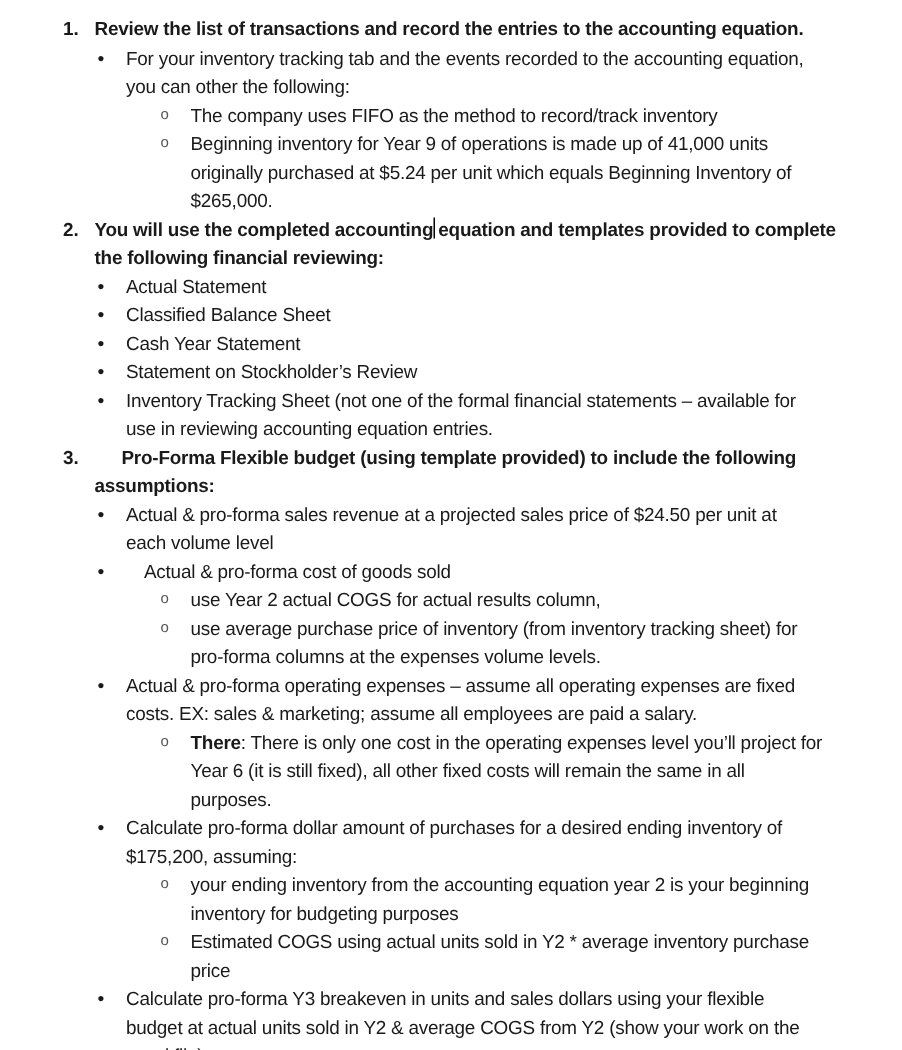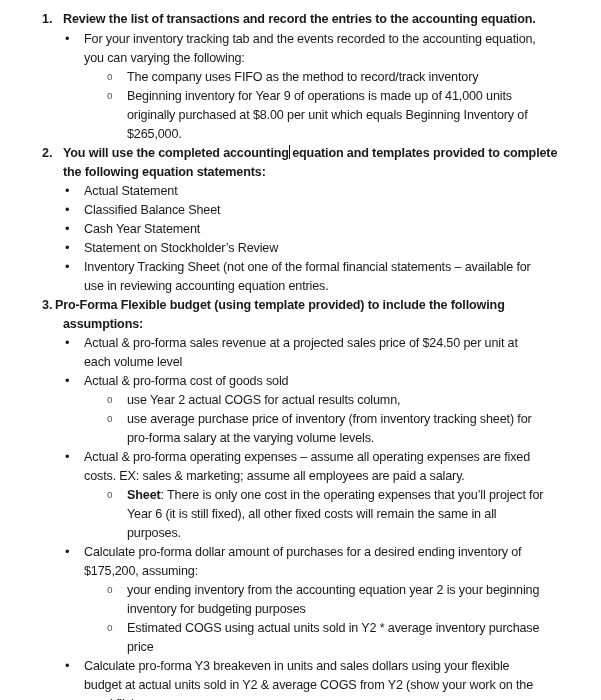--- a/index.html
+++ b/index.html
@@ -19,67 +19,67 @@
 </head>
 <body>
 
 <div class="doc">
 
   <span class="num" style="left:42px;top:6px">1.</span>
   <span class="ln b" style="left:63px;top:6px">Review the list of transactions and record the entries to the accounting equation.</span>
 
   <span class="bullet" style="left:65px;top:26px">•</span>
   <span class="ln" style="left:84px;top:26px">For your inventory tracking tab and the events recorded to the accounting equation,</span>
-  <span class="ln" style="left:84px;top:45px">you can varying the following:</span>
+  <span class="ln" style="left:84px;top:45px">you can other the following:</span>
 
   <span class="circ" style="left:107px;top:64px">o</span>
   <span class="ln" style="left:127px;top:64px">The company uses FIFO as the method to record/track inventory</span>
 
   <span class="circ" style="left:107px;top:83px">o</span>
   <span class="ln" style="left:127px;top:83px">Beginning inventory for Year 9 of operations is made up of 41,000 units</span>
-  <span class="ln" style="left:127px;top:102px">originally purchased at $8.00 per unit which equals Beginning Inventory of</span>
+  <span class="ln" style="left:127px;top:102px">originally purchased at $5.24 per unit which equals Beginning Inventory of</span>
   <span class="ln" style="left:127px;top:121px">$265,000.</span>
 
   <span class="num" style="left:42px;top:140px">2.</span>
   <span class="ln b" style="left:63px;top:140px"><span>You will use the completed accounting</span><span class="cursor"></span><span> equation and templates provided to complete</span></span>
-  <span class="ln b" style="left:63px;top:159px">the following equation statements:</span>
+  <span class="ln b" style="left:63px;top:159px">the following financial reviewing:</span>
 
   <span class="bullet" style="left:65px;top:178px">•</span>
   <span class="ln" style="left:84px;top:178px">Actual Statement</span>
   <span class="bullet" style="left:65px;top:197px">•</span>
   <span class="ln" style="left:84px;top:197px">Classified Balance Sheet</span>
   <span class="bullet" style="left:65px;top:216px">•</span>
   <span class="ln" style="left:84px;top:216px">Cash Year Statement</span>
   <span class="bullet" style="left:65px;top:235px">•</span>
   <span class="ln" style="left:84px;top:235px">Statement on Stockholder’s Review</span>
   <span class="bullet" style="left:65px;top:254px">•</span>
   <span class="ln" style="left:84px;top:254px">Inventory Tracking Sheet (not one of the formal financial statements – available for</span>
   <span class="ln" style="left:84px;top:273px">use in reviewing accounting equation entries.</span>
 
   <span class="num" style="left:42px;top:292px">3.</span>
-  <span class="ln b" style="left:55px;top:292px">Pro-Forma Flexible budget (using template provided) to include the following</span>
+  <span class="ln b" style="left:81px;top:292px">Pro-Forma Flexible budget (using template provided) to include the following</span>
   <span class="ln b" style="left:63px;top:311px">assumptions:</span>
 
   <span class="bullet" style="left:65px;top:330px">•</span>
   <span class="ln" style="left:84px;top:330px">Actual &amp; pro-forma sales revenue at a projected sales price of $24.50 per unit at</span>
   <span class="ln" style="left:84px;top:349px">each volume level</span>
 
   <span class="bullet" style="left:65px;top:368px">•</span>
-  <span class="ln" style="left:84px;top:368px">Actual &amp; pro-forma cost of goods sold</span>
+  <span class="ln" style="left:96px;top:368px">Actual &amp; pro-forma cost of goods sold</span>
   <span class="circ" style="left:107px;top:387px">o</span>
   <span class="ln" style="left:127px;top:387px">use Year 2 actual COGS for actual results column,</span>
   <span class="circ" style="left:107px;top:406px">o</span>
   <span class="ln" style="left:127px;top:406px">use average purchase price of inventory (from inventory tracking sheet) for</span>
-  <span class="ln" style="left:127px;top:425px">pro-forma salary at the varying volume levels.</span>
+  <span class="ln" style="left:127px;top:425px">pro-forma columns at the expenses volume levels.</span>
 
   <span class="bullet" style="left:65px;top:444px">•</span>
   <span class="ln" style="left:84px;top:444px">Actual &amp; pro-forma operating expenses – assume all operating expenses are fixed</span>
   <span class="ln" style="left:84px;top:463px">costs.  EX:  sales &amp; marketing; assume all employees are paid a salary.</span>
   <span class="circ" style="left:107px;top:482px">o</span>
-  <span class="ln" style="left:127px;top:482px"><span class="b">Sheet</span><span>:  There is only one cost in the operating expenses that you’ll project for</span></span>
+  <span class="ln" style="left:127px;top:482px"><span class="b">There</span><span>:  There is only one cost in the operating expenses level you’ll project for</span></span>
   <span class="ln" style="left:127px;top:501px">Year 6 (it is still fixed), all other fixed costs will remain the same in all</span>
   <span class="ln" style="left:127px;top:520px">purposes.</span>
 
   <span class="bullet" style="left:65px;top:539px">•</span>
   <span class="ln" style="left:84px;top:539px">Calculate pro-forma dollar amount of purchases for a desired ending inventory of</span>
   <span class="ln" style="left:84px;top:558px">$175,200, assuming:</span>
   <span class="circ" style="left:107px;top:577px">o</span>
   <span class="ln" style="left:127px;top:577px"> your ending inventory from the accounting equation year 2 is your beginning</span>
   <span class="ln" style="left:127px;top:596px">inventory for budgeting purposes</span>
   <span class="circ" style="left:107px;top:615px">o</span>

